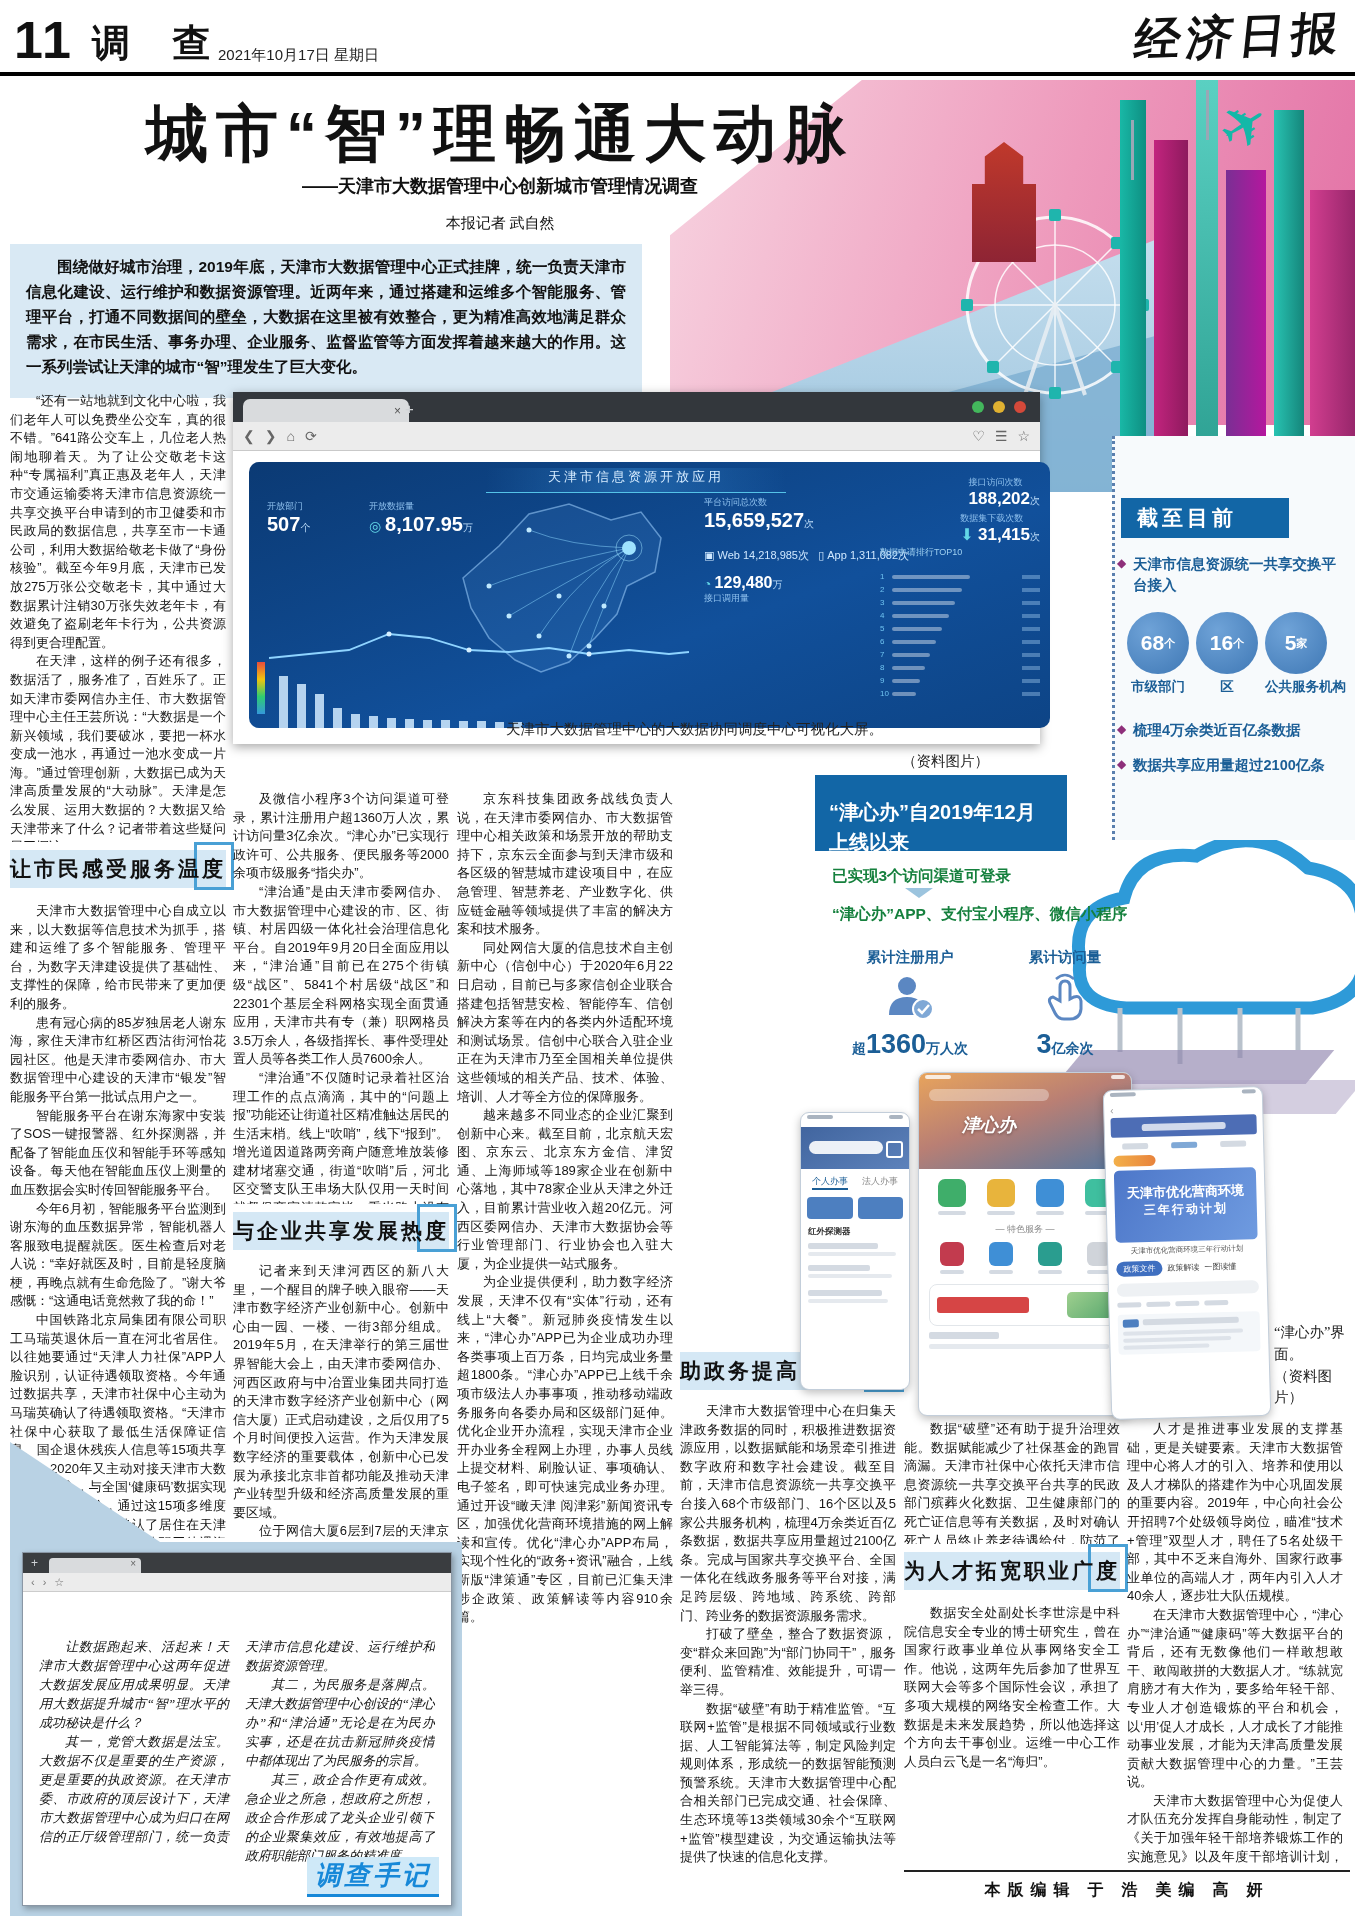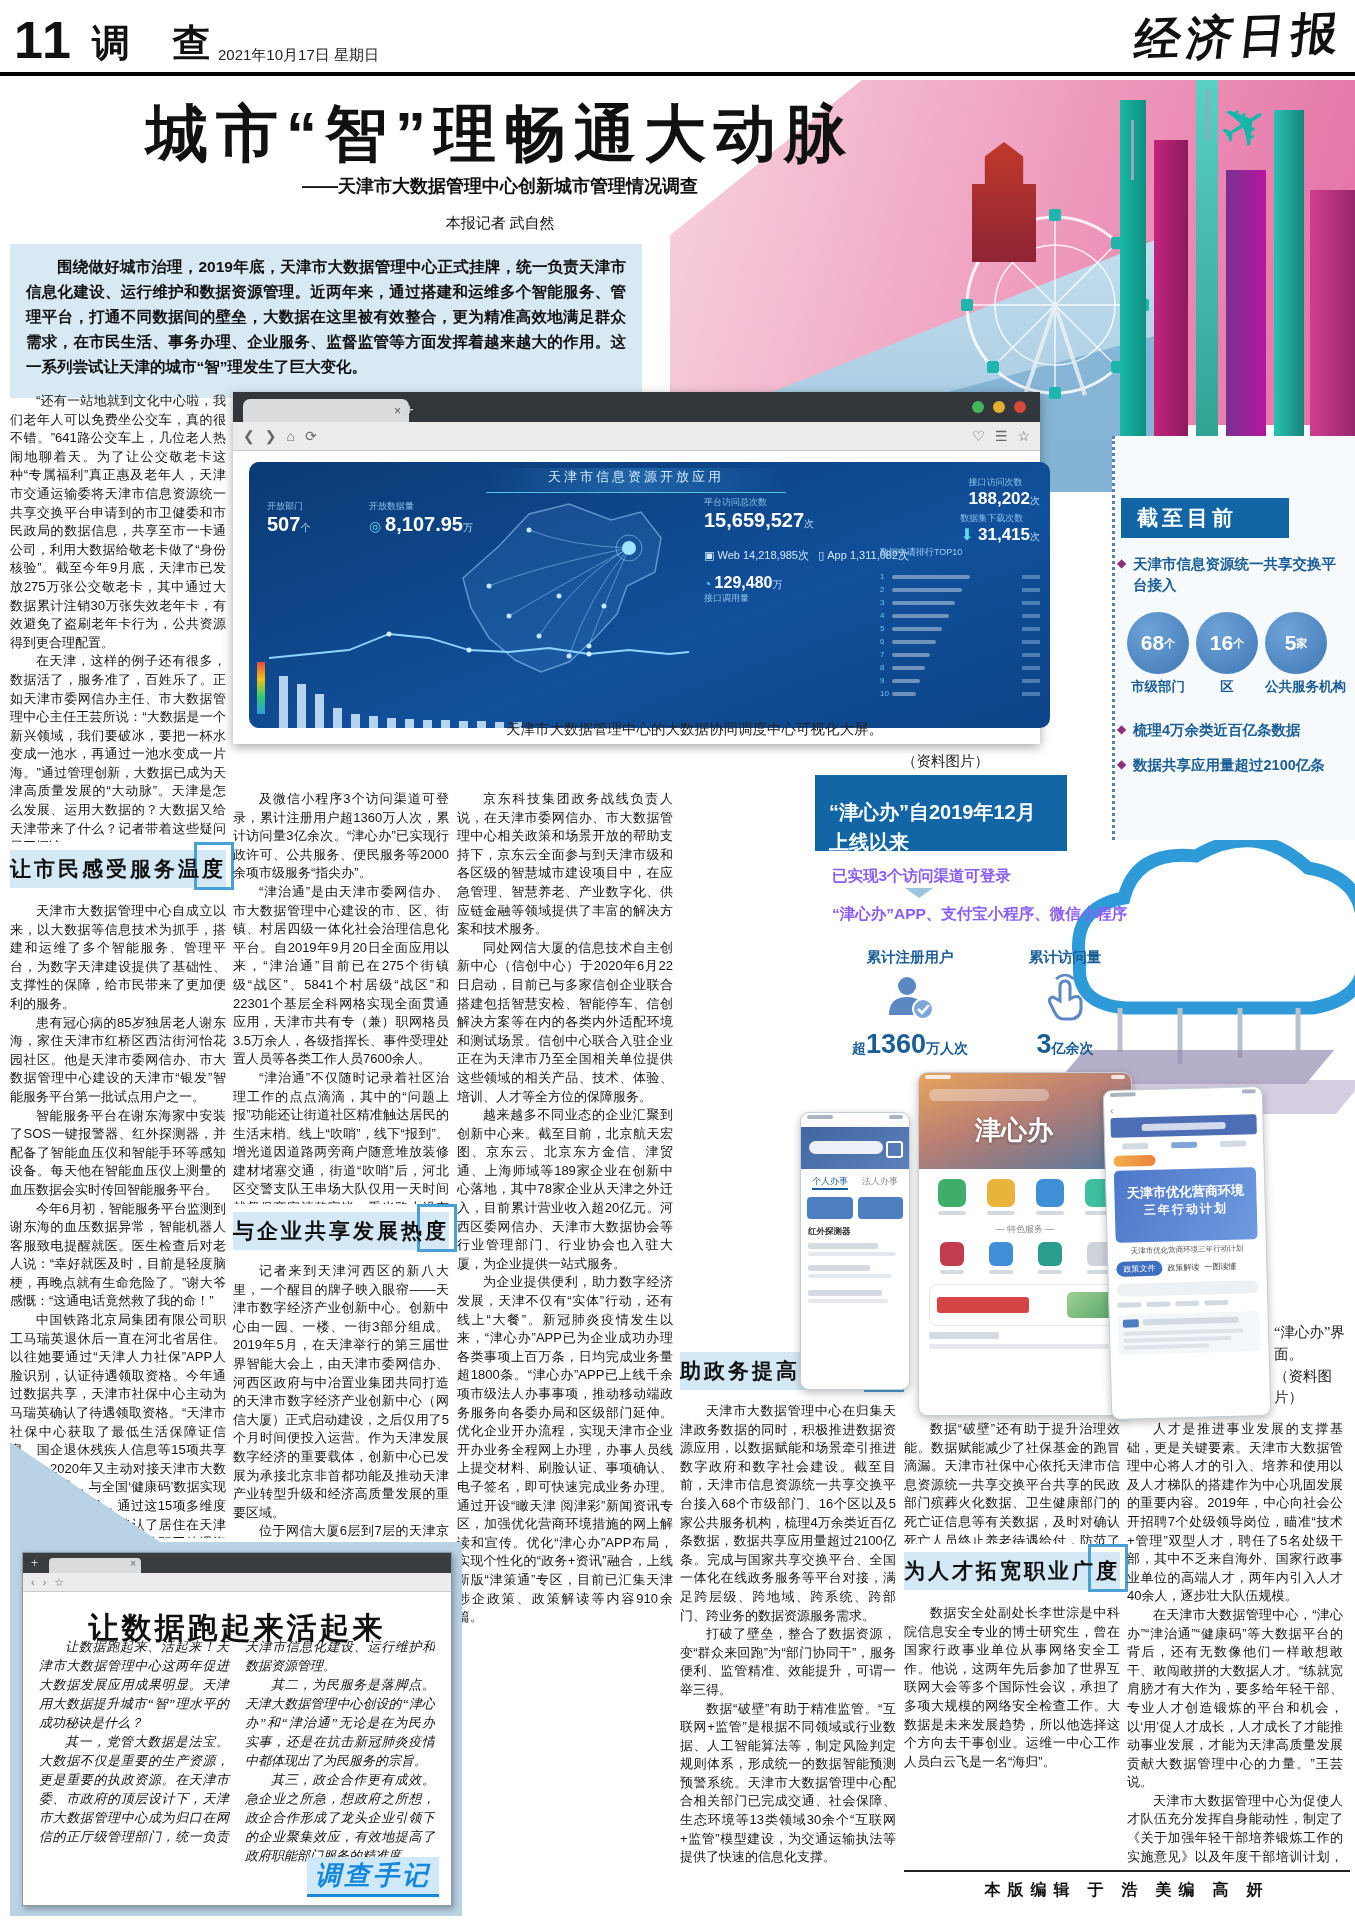--- a/index.html
+++ b/index.html
@@ -73,21 +73,21 @@
         font-size:21px;font-weight:800;letter-spacing:4px;line-height:40px;padding-left:16px}
   .asof-line{position:relative;font-size:14.5px;font-weight:700;color:#1b5e96;line-height:1.45}
   .asof-line .dm{position:absolute;left:-16px;top:1px;color:#8e2f7a;font-size:12px}
   .circ{width:62px;height:62px;border-radius:50%;background:radial-gradient(circle at 35% 30%,#6fa3d8,#3f78b5);
         color:#fff;display:flex;align-items:center;justify-content:center;font-weight:700}
   .circ .b{font-size:21px}.circ .u{font-size:11px}
   .circ-lab{font-size:13.5px;color:#1b5e96;text-align:center;margin-top:4px;font-weight:700}
   
   .jxb-hdr{left:815px;top:775px;width:252px;height:76px;background:#1266a6;color:#fff;z-index:2;
            font-size:20px;font-weight:800;line-height:1.5;padding:22px 14px;box-sizing:border-box}
-  .jxb-line{color:#8b5cf6;font-weight:700;font-size:15.5px;z-index:2}
+  .jxb-line{color:#15803d;font-weight:700;font-size:15.5px;z-index:2}
   .jxb-stat{z-index:4;text-align:center;color:#1b5e96;font-weight:700}
   .jxb-stat .lab{font-size:14.5px}
   .jxb-stat .val{font-size:14px}
   .jxb-stat .big{font-size:27px}
   
   .cloudwrap{left:1040px;top:812px;width:315px;height:310px;z-index:1;overflow:hidden}
   .slab{position:absolute;height:34px;transform:skewX(-40deg)}
   
   .phone{background:#fff;border:1px solid #c3ceda;border-radius:9px;box-shadow:0 3px 8px rgba(0,0,0,.25);
          z-index:4;overflow:hidden}
@@ -494,21 +494,21 @@
     </div>
 </div>
 
 <div class="abs phone" style="left:918px;top:1072px;width:212px;height:342px">
   <div style="height:96px;background:linear-gradient(160deg,#e8a45c 0%,#b97f74 45%,#54779f 100%);position:relative">
     <div class="pbar" style="position:absolute;left:0;right:0;top:0">
         <i style="background:rgba(255,255,255,.8)"></i>
         <i style="width:14px;background:rgba(255,255,255,.8)"></i>
       </div>
     <div style="position:absolute;left:10px;top:16px;width:120px;height:12px;background:rgba(255,255,255,.35);border-radius:6px"></div>
-    <span style="position:absolute;left:56px;top:40px;color:#fff;font-size:26px;font-weight:900;text-shadow:0 1px 3px rgba(0,0,0,.4)">津心办</span>
+    <span style="position:absolute;left:43px;top:40px;color:#fff;font-size:18px;font-weight:900;font-style:italic;text-shadow:0 1px 3px rgba(0,0,0,.4)">津心办</span>
   </div>
   <div style="display:flex;justify-content:space-around;padding:10px 8px 4px">
     <div>
         <div style="width:28px;height:28px;border-radius:7px;background:#3fae6a"></div>
         <div class="gline" style="width:28px;height:4px;margin-top:4px"></div>
       </div>
     <div>
         <div style="width:28px;height:28px;border-radius:7px;background:#e8b43c"></div>
         <div class="gline" style="width:28px;height:4px;margin-top:4px"></div>
       </div>
@@ -620,21 +620,20 @@
   <div class="combox">
     <div class="com-top">
       <span style="position:absolute;left:8px;top:3px;font-size:12px">+</span>
       <div class="com-tab"><span>×</span></div>
     </div>
     <div class="com-tool">
       <span>‹</span>
       <span>›</span>
       <span>☆</span>
     </div>
-    <div class="com-title">让数据跑起来活起来</div>
     <div class="com-text">
       <p>让数据跑起来、活起来！天津市大数据管理中心这两年促进大数据发展应用成果明显。天津用大数据提升城市“智”理水平的成功秘诀是什么？</p>
       <p>其一，党管大数据是法宝。大数据不仅是重要的生产资源，更是重要的执政资源。在天津市委、市政府的顶层设计下，天津市大数据管理中心成为归口在网信的正厅级管理部门，统一负责天津市信息化建设、运行维护和数据资源管理。</p>
       <p>其二，为民服务是落脚点。天津大数据管理中心创设的“津心办”和“津治通”无论是在为民办实事，还是在抗击新冠肺炎疫情中都体现出了为民服务的宗旨。</p>
       <p>其三，政企合作更有成效。急企业之所急，想政府之所想，政企合作形成了龙头企业引领下的企业聚集效应，有效地提高了政府职能部门服务的精准度。</p>
 
     </div>
     <div class="com-label">调查手记</div>
   </div>
 </div>

